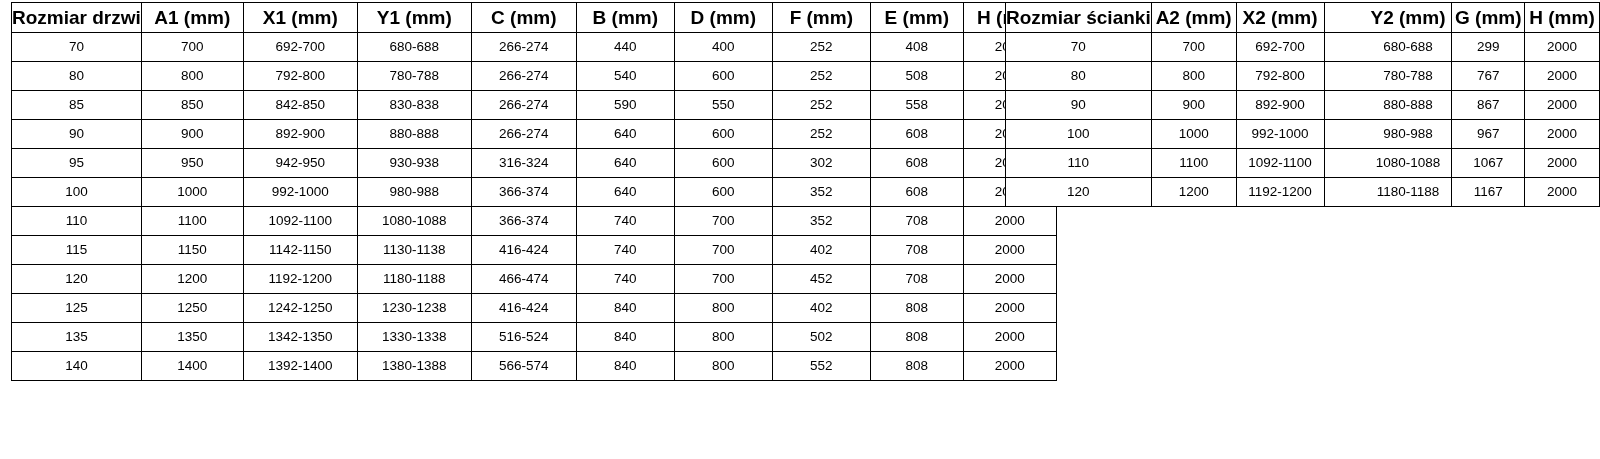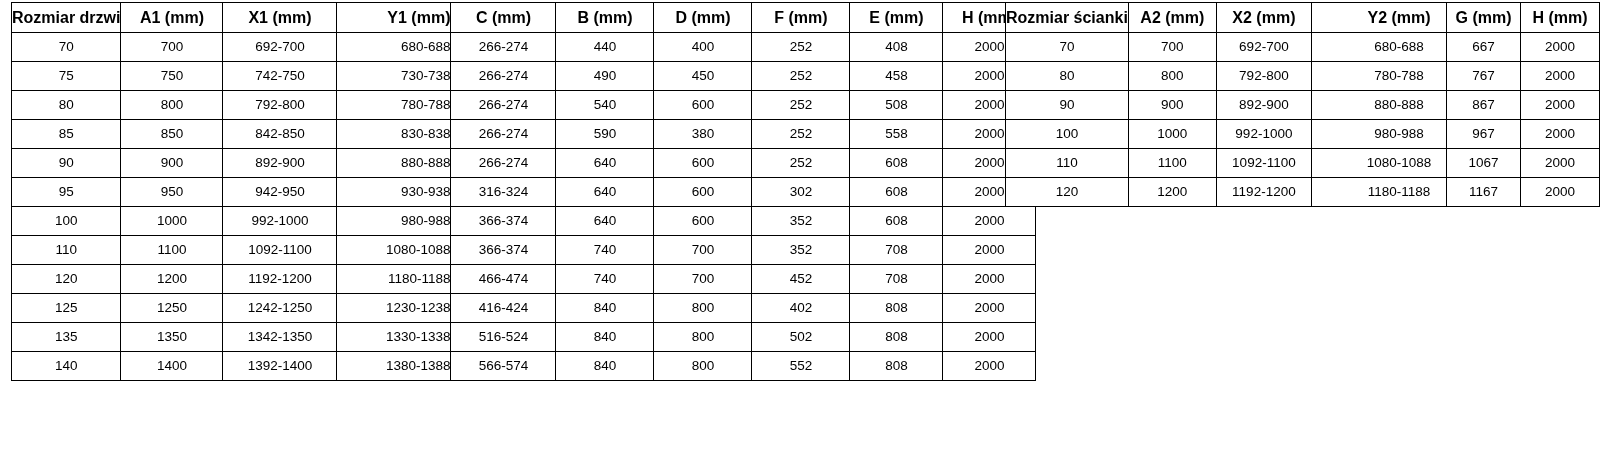--- a/index.html
+++ b/index.html
@@ -40,29 +40,29 @@
     vertical-align: middle;
     font-size: 13.5px;
     font-weight: normal;
     padding: 0;
     height: 28px;
     line-height: 28px;
     white-space: nowrap;
   }
   table.spec thead th {
     font-weight: bold;
-    font-size: 16px;
+    font-size: 19px;
     height: 29px;
     line-height: 29px;
   }
   
   #door-table th:nth-child(1), #door-table td:nth-child(1) { width: 97px; }
   #door-table th:nth-child(2), #door-table td:nth-child(2) { width: 101px; }
   #door-table th:nth-child(3), #door-table td:nth-child(3) { width: 113px; }
-  #door-table th:nth-child(4), #door-table td:nth-child(4) { width: 113px; text-align: right; }
+  #door-table th:nth-child(4), #door-table td:nth-child(4) { width: 113px; }
   #door-table th:nth-child(5), #door-table td:nth-child(5) { width: 104px; }
   #door-table th:nth-child(6), #door-table td:nth-child(6) { width: 97px; }
   #door-table th:nth-child(7), #door-table td:nth-child(7) { width: 97px; }
   #door-table th:nth-child(8), #door-table td:nth-child(8) { width: 97px; }
   #door-table th:nth-child(9), #door-table td:nth-child(9) { width: 92px; }
   #door-table th:nth-child(10), #door-table td:nth-child(10) { width: 92px; }
   
   #wall-table th:nth-child(1), #wall-table td:nth-child(1) { width: 117px; }
   #wall-table th:nth-child(2), #wall-table td:nth-child(2) { width: 100px; }
   #wall-table th:nth-child(3), #wall-table td:nth-child(3) { width: 111px; }
@@ -98,51 +98,39 @@
             <td>692-700</td>
             <td>680-688</td>
             <td>266-274</td>
             <td>440</td>
             <td>400</td>
             <td>252</td>
             <td>408</td>
             <td>2000</td>
           </tr>
           <tr>
-            <td>75</td>
-            <td>750</td>
-            <td>742-750</td>
-            <td>730-738</td>
-            <td>266-274</td>
-            <td>490</td>
-            <td>450</td>
-            <td>252</td>
-            <td>458</td>
-            <td>2000</td>
-          </tr>
-          <tr>
             <td>80</td>
             <td>800</td>
             <td>792-800</td>
             <td>780-788</td>
             <td>266-274</td>
             <td>540</td>
             <td>600</td>
             <td>252</td>
             <td>508</td>
             <td>2000</td>
           </tr>
           <tr>
             <td>85</td>
             <td>850</td>
             <td>842-850</td>
             <td>830-838</td>
             <td>266-274</td>
             <td>590</td>
-            <td>380</td>
+            <td>550</td>
             <td>252</td>
             <td>558</td>
             <td>2000</td>
           </tr>
           <tr>
             <td>90</td>
             <td>900</td>
             <td>892-900</td>
             <td>880-888</td>
             <td>266-274</td>
@@ -178,20 +166,32 @@
           </tr>
           <tr>
             <td>110</td>
             <td>1100</td>
             <td>1092-1100</td>
             <td>1080-1088</td>
             <td>366-374</td>
             <td>740</td>
             <td>700</td>
             <td>352</td>
+            <td>708</td>
+            <td>2000</td>
+          </tr>
+          <tr>
+            <td>115</td>
+            <td>1150</td>
+            <td>1142-1150</td>
+            <td>1130-1138</td>
+            <td>416-424</td>
+            <td>740</td>
+            <td>700</td>
+            <td>402</td>
             <td>708</td>
             <td>2000</td>
           </tr>
           <tr>
             <td>120</td>
             <td>1200</td>
             <td>1192-1200</td>
             <td>1180-1188</td>
             <td>466-474</td>
             <td>740</td>
@@ -251,21 +251,21 @@
             <th>G (mm)</th>
             <th>H (mm)</th>
           </tr>
       </thead>
       <tbody id="wall-body">
           <tr>
             <td>70</td>
             <td>700</td>
             <td>692-700</td>
             <td>680-688</td>
-            <td>667</td>
+            <td>299</td>
             <td>2000</td>
           </tr>
           <tr>
             <td>80</td>
             <td>800</td>
             <td>792-800</td>
             <td>780-788</td>
             <td>767</td>
             <td>2000</td>
           </tr>

